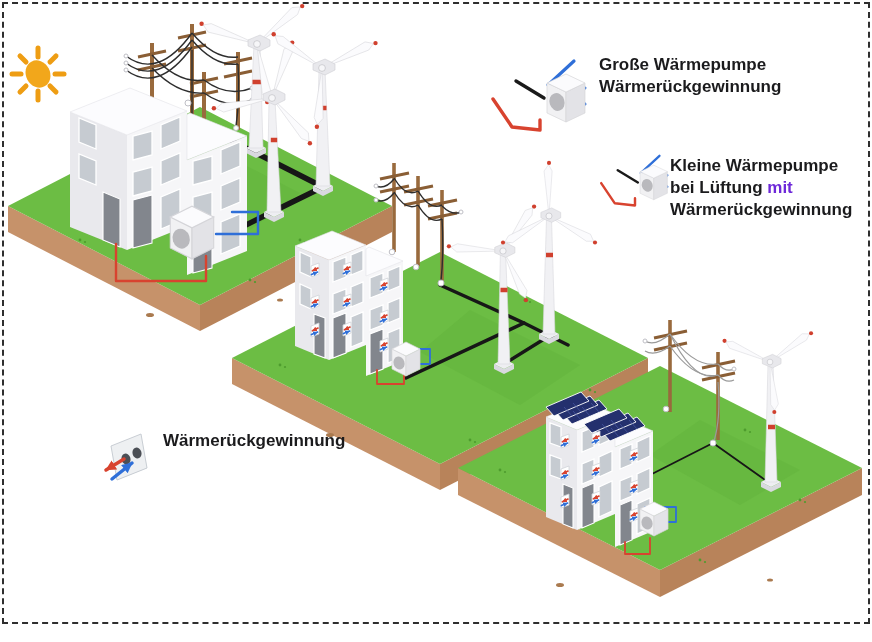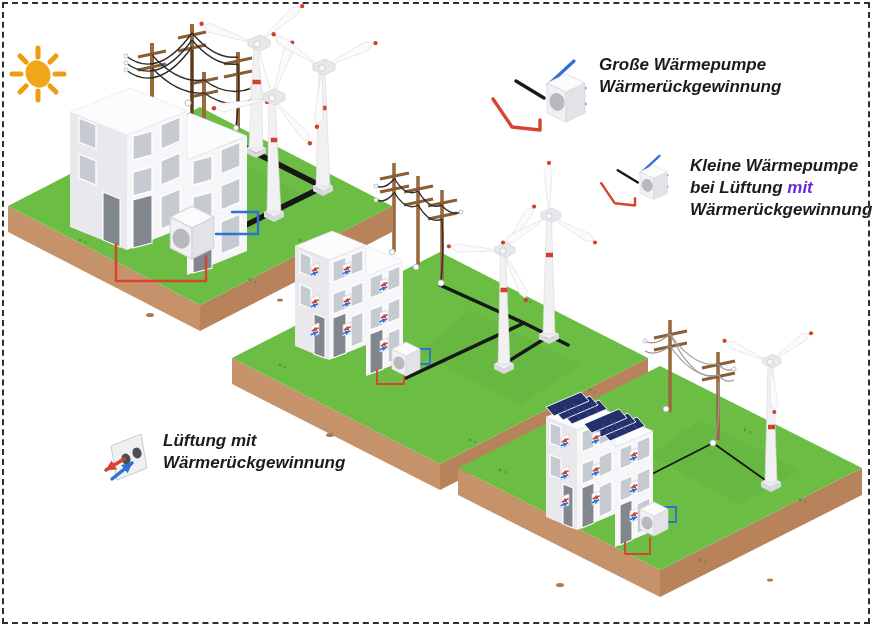--- a/index.html
+++ b/index.html
@@ -1,17 +1,17 @@
 <!DOCTYPE html>
 <html><head>
 <meta charset="utf-8">
 <style>
   html,body{margin:0;padding:0;background:#ffffff;}
   .canvas{position:relative;width:872px;height:626px;background:#ffffff;overflow:hidden;
-          font-family:"Liberation Sans",sans-serif;font-style:italic;}
+          font-family:"Liberation Sans",sans-serif;}
   .frame{position:absolute;inset:2px;border:2px dashed #2e2e2e;pointer-events:none;}
   svg{position:absolute;left:0;top:0;}
   .legend{position:absolute;font-weight:700;font-size:17px;line-height:22px;color:#1b1b1d;white-space:nowrap;}
   .hl-red{color:#d23527;}
   .hl-green{color:#6d28d9;}
   
   .f-sw{fill:#e9e9ed;}
   .f-se{fill:#f6f6f8;}
   .f-roof{fill:#fcfcfe;stroke:#e3e3e8;stroke-width:.6;}
   .win{fill:#c6cbd1;stroke:#ffffff;stroke-width:1.3;}
@@ -514,25 +514,24 @@
     <path d="M124,459 L106,470" stroke="#d8432f" stroke-width="3.5" stroke-linecap="round" fill="none" marker-end="url(#ah-r)"></path>
     <path d="M112,479 L132,463" stroke="#2f6fd8" stroke-width="3.5" stroke-linecap="round" fill="none" marker-end="url(#ah-b)"></path>
   </g>
 </svg>
 
 <div class="legend" style="left:599px;top:54px;">
   <div>Große Wärmepumpe</div>
   <div>Wärmerückgewinnung</div>
 </div>
 
-<div class="legend" style="left:690px;top:155px;">
+<div class="legend" style="left:670px;top:155px;">
   <div>Kleine Wärmepumpe</div>
   <div><span>bei Lüftung </span><span class="hl-green">mit</span></div>
   <div>Wärmerückgewinnung</div>
 </div>
 
 <div class="legend" style="left:163px;top:430px;">
-  <div>Lüftung mit</div>
   <div>Wärmerückgewinnung</div>
 </div>
 
 <div class="frame"></div>
 </div>
 
 </body></html>

